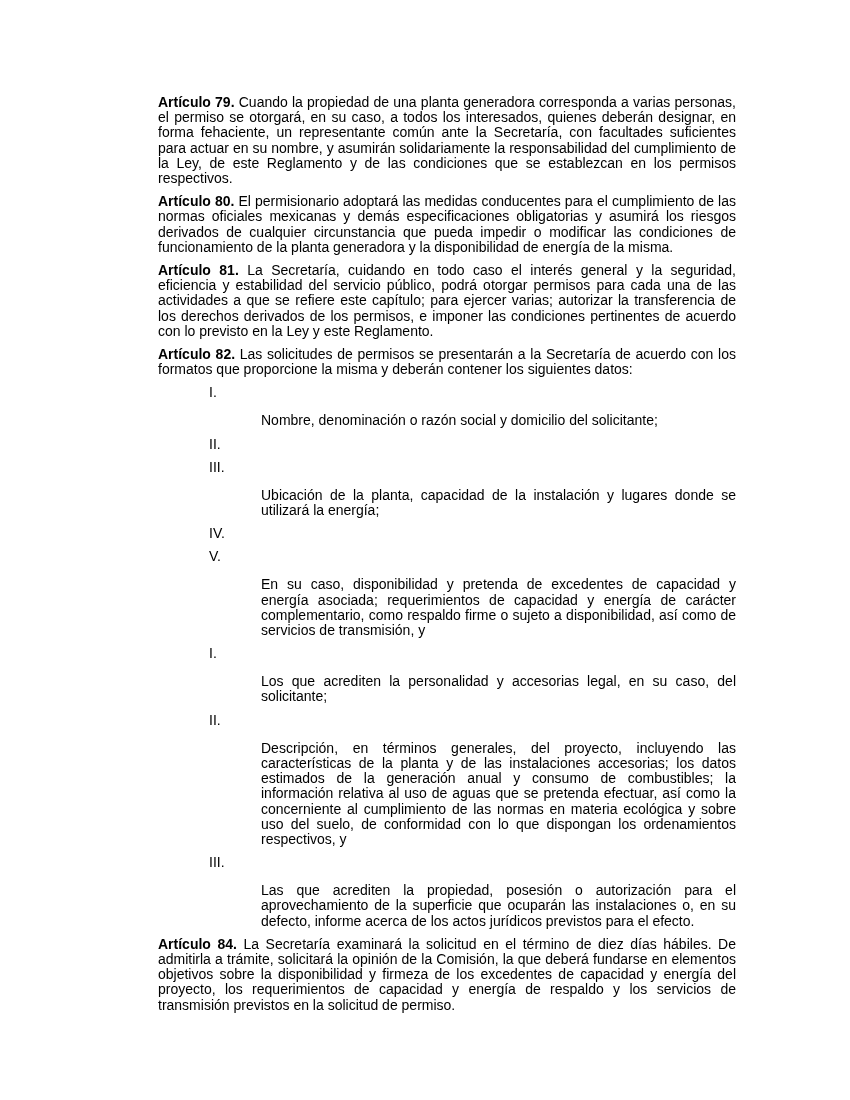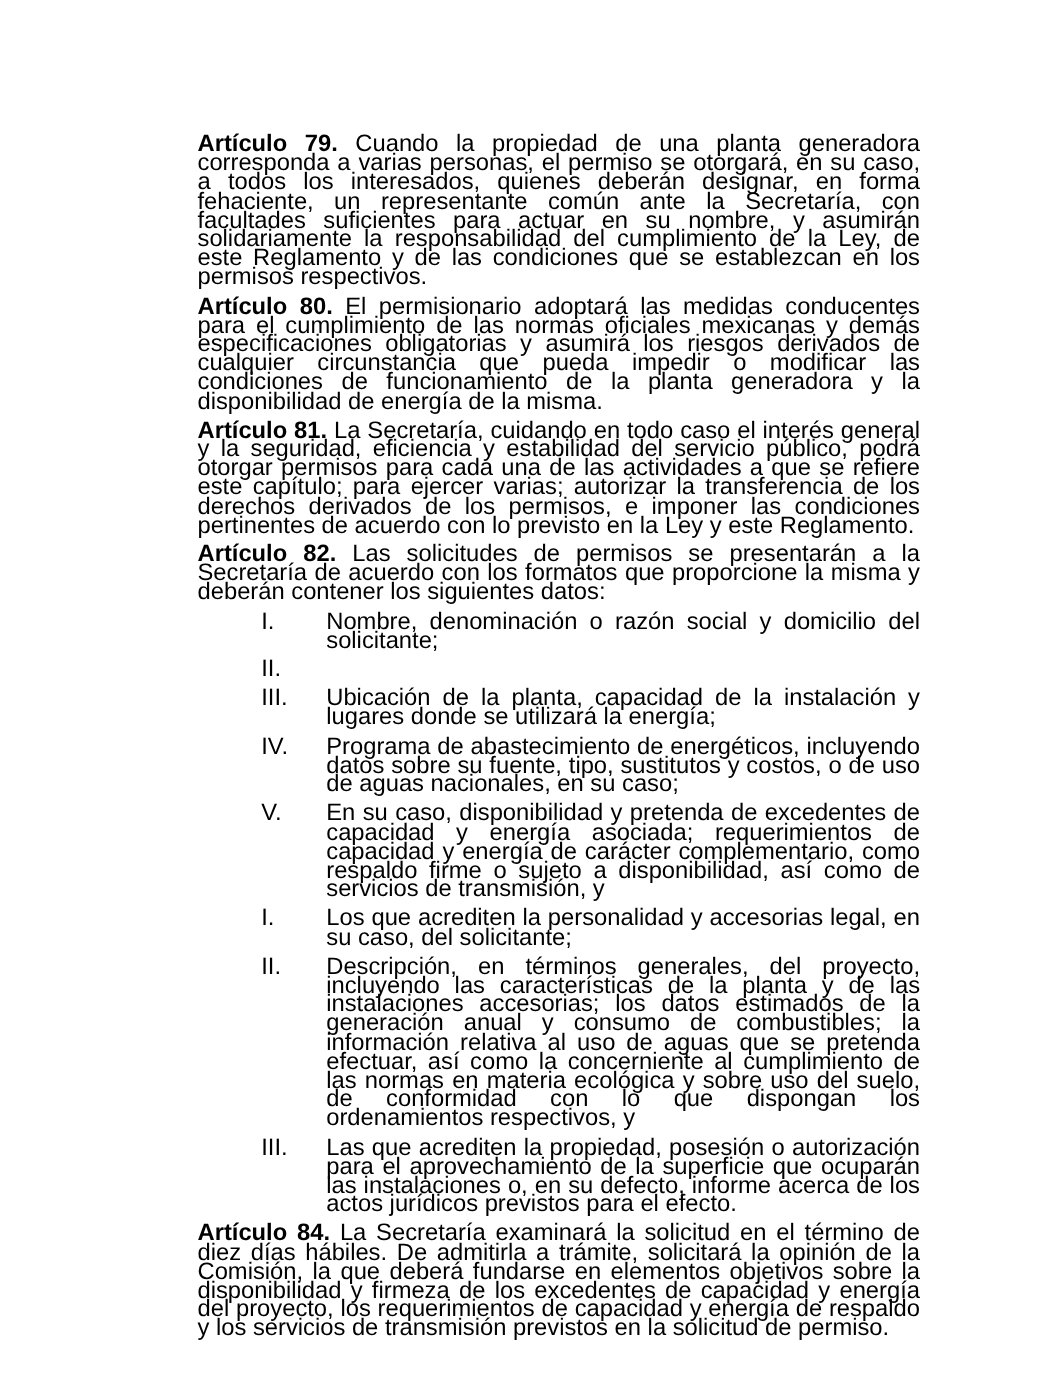--- a/index.html
+++ b/index.html
@@ -9,24 +9,24 @@
   }
   body {
     width: 850px;
     height: 1100px;
     position: relative;
     font-family: "Liberation Sans", sans-serif;
     color: #000000;
   }
   .page {
     position: absolute;
-    top: 108px;
+    top: 95px;
     left: 158px;
     width: 578px;
-    font-size: 19px;
+    font-size: 14px;
     line-height: 15.2px;
   }
   .para {
     margin: 0 0 8px 0;
     text-align: justify;
   }
   .heading {
     font-weight: bold;
   }
   .item {
@@ -34,20 +34,21 @@
     margin: 0 0 8px 0;
     padding-left: 51px;
   }
   .num {
     width: 52px;
     flex-shrink: 0;
   }
   .itxt {
     flex: 1;
     text-align: justify;
+    margin-top: 28px;
   }
 </style>
 </head>
 <body>
 
 <div class="page">
 
   <p class="para"><span class="heading">Artículo 79.</span> <span>Cuando la propiedad de una planta generadora corresponda a varias personas, el permiso se otorgará, en su caso, a todos los interesados, quienes deberán designar, en forma fehaciente, un representante común ante la Secretaría, con facultades suficientes para actuar en su nombre, y asumirán solidariamente la responsabilidad del cumplimiento de la Ley, de este Reglamento y de las condiciones que se establezcan en los permisos respectivos.</span></p>
 
   <p class="para"><span class="heading">Artículo 80.</span> <span>El permisionario adoptará las medidas conducentes para el cumplimiento de las normas oficiales mexicanas y demás especificaciones obligatorias y asumirá los riesgos derivados de cualquier circunstancia que pueda impedir o modificar las condiciones de funcionamiento de la planta generadora y la disponibilidad de energía de la misma.</span></p>
@@ -62,21 +63,20 @@
   </div>
   <div class="item">
     <span class="num">II.</span>
   </div>
   <div class="item">
     <span class="num">III.</span>
     <span class="itxt">Ubicación de la planta, capacidad de la instalación y lugares donde se utilizará la energía;</span>
   </div>
   <div class="item">
     <span class="num">IV.</span>
-    <span class="itxt">Programa de abastecimiento de energéticos, incluyendo datos sobre su fuente, tipo, sustitutos y costos, o de uso de aguas nacionales, en su caso;</span>
   </div>
   <div class="item">
     <span class="num">V.</span>
     <span class="itxt">En su caso, disponibilidad y pretenda de excedentes de capacidad y energía asociada; requerimientos de capacidad y energía de carácter complementario, como respaldo firme o sujeto a disponibilidad, así como de servicios de transmisión, y</span>
   </div>
 
 
   <div class="item">
     <span class="num">I.</span>
     <span class="itxt">Los que acrediten la personalidad y accesorias legal, en su caso, del solicitante;</span>

